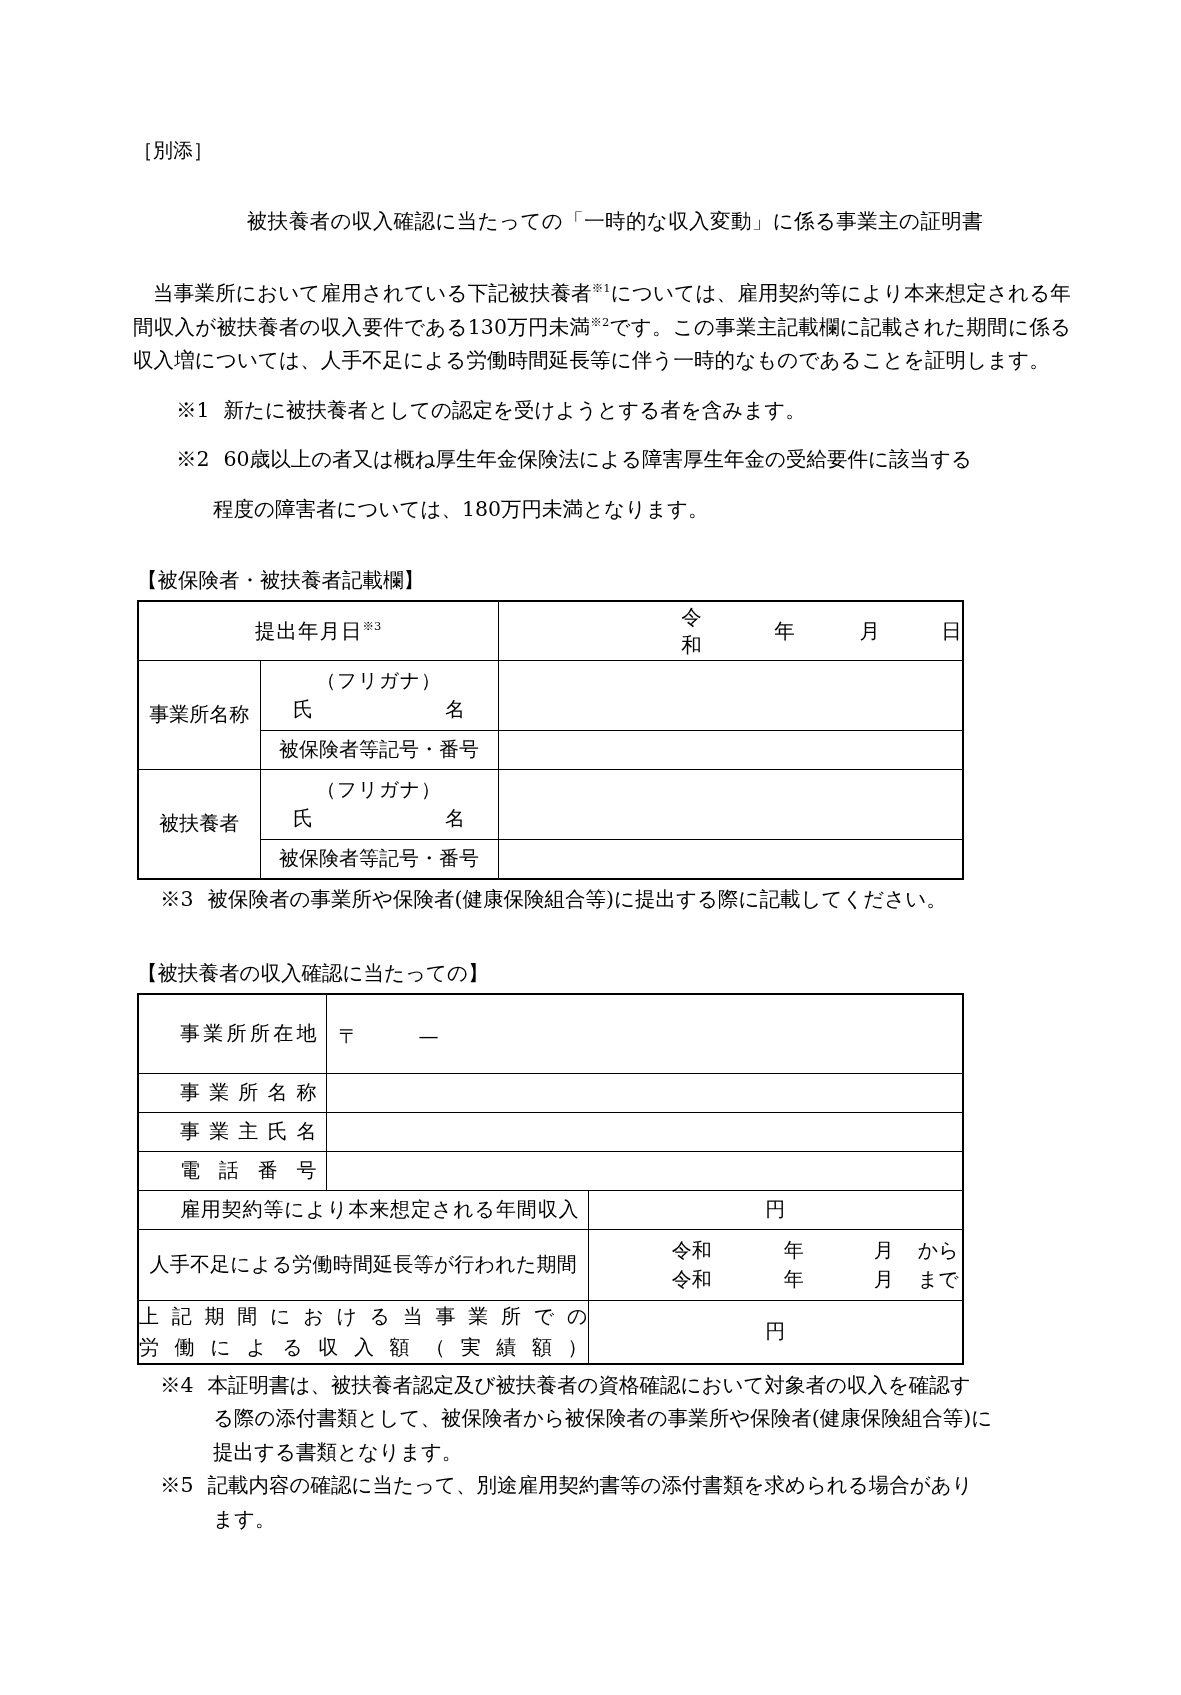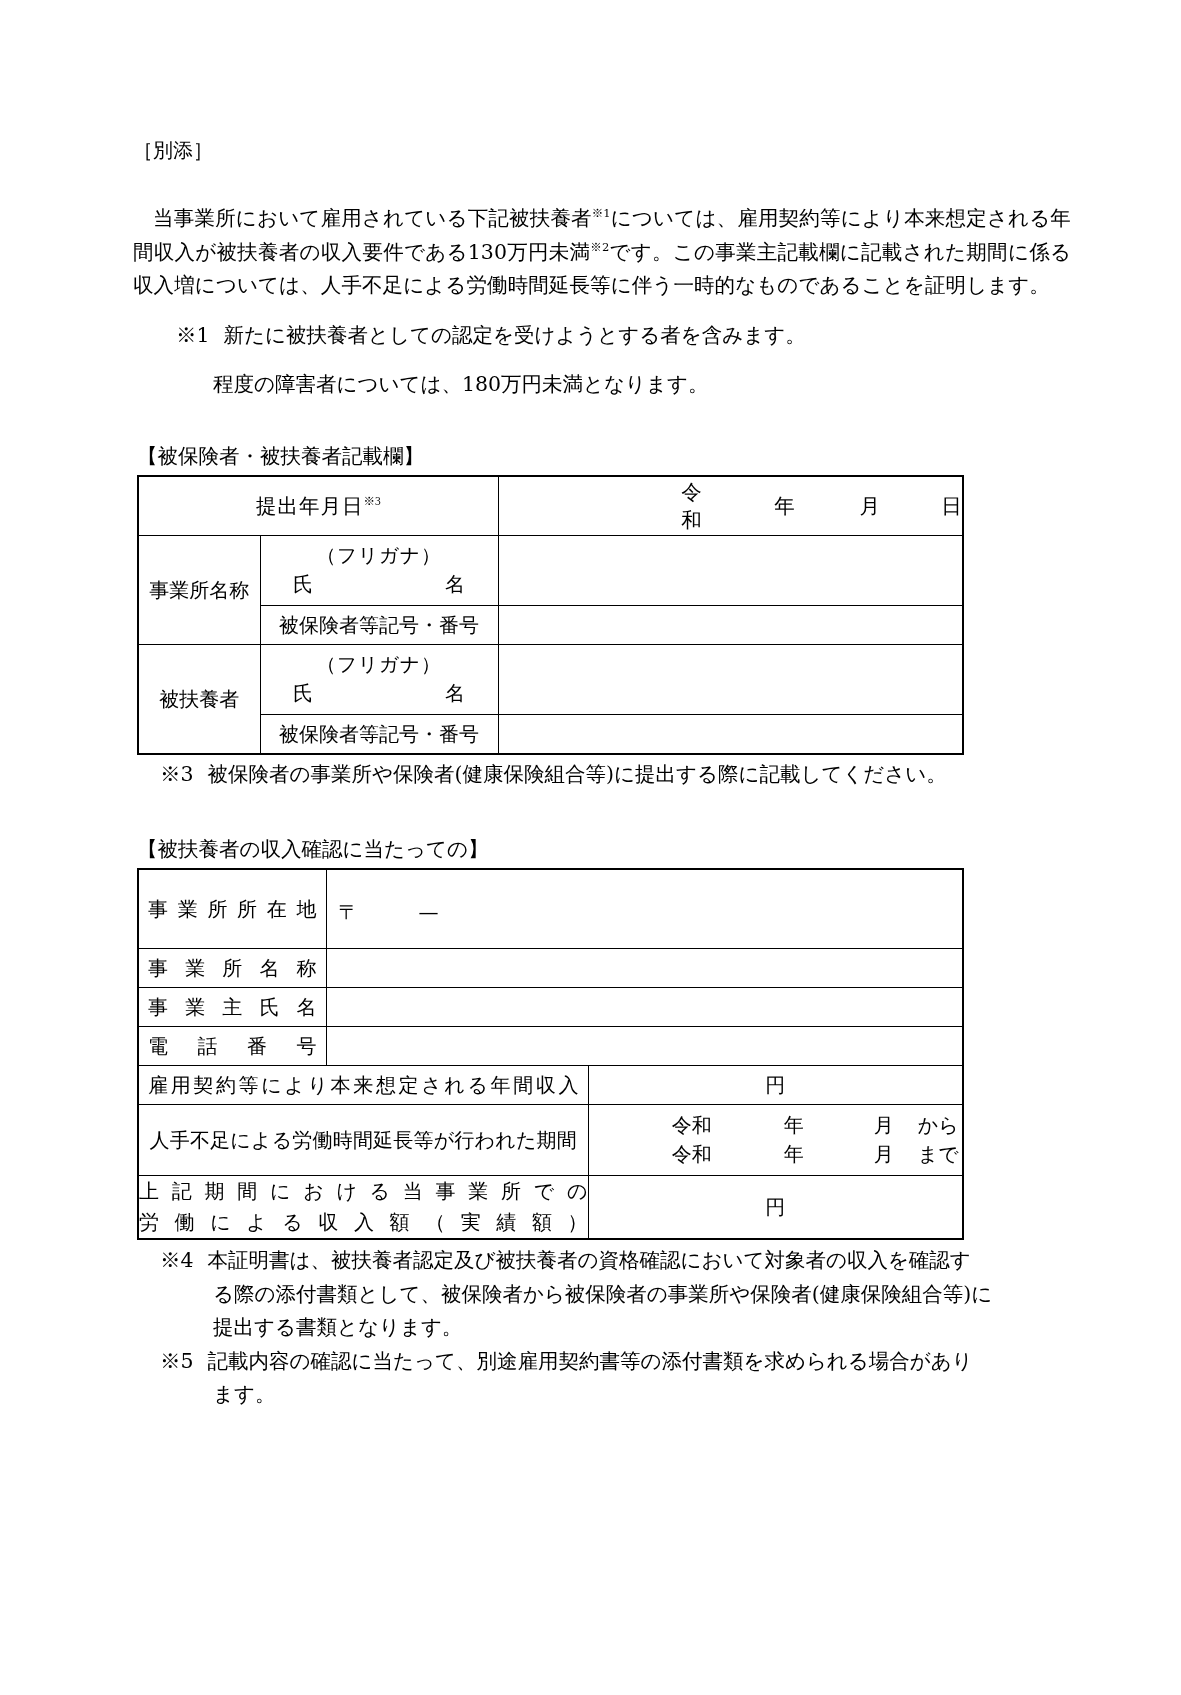--- a/index.html
+++ b/index.html
@@ -84,21 +84,21 @@
     border: 2.5px solid #000;
   }
   table.form td {
     border: 1px solid #000;
     font-size: 20px;
     padding: 0;
     vertical-align: middle;
     text-align: center;
     background: #fff;
   }
-  td.thick-right { border-right: 2px solid #000; font-family: Liberation Serif, serif; }
+  td.thick-right { border-right: 2px solid #000; }
   td.thick-bottom { border-bottom: 2px solid #000; }
 
   
   .date-row-label { height: 58px; }
   .date-line {
     display: flex;
     align-items: center;
     justify-content: flex-start;
     padding-left: 175px;
     font-size: 20.5px;
@@ -119,20 +119,21 @@
   .row-mid  { height: 38px; }
 
   
   table.form2 { width: 825px; }
   .label-just {
     display: block;
     text-align: justify;
     text-align-last: justify;
     padding: 0 9px;
     font-size: 20px;
+    margin-left: 32px;
   }
   .label-plain {
     display: block;
     text-align: center;
     font-size: 20px;
     padding: 0 6px;
     letter-spacing: 0.2px;
   }
   .addr-cell {
     height: 78px;
@@ -185,25 +186,27 @@
   .footnotes { margin-top: 4px; }
   .footnotes p { margin: 0; }
 </style>
 </head>
 <body>
 
 <div class="page">
 
   <div class="attachment-tag">［別添］</div>
 
+  <div class="doc-title">被扶養者の収入確認に当たっての「一時的な収入変動」に係る事業主の証明書</div>
 
   <p class="intro"><span class="indent1"></span><span>当事業所において雇用されている下記被扶養者</span><sup class="note-ref">※1</sup><span>については、雇用契約等により本来想定される年間収入が被扶養者の収入要件である130万円未満</span><sup class="note-ref">※2</sup><span>です。この事業主記載欄に記載された期間に係る収入増については、人手不足による労働時間延長等に伴う一時的なものであることを証明します。</span></p>
 
   <p class="note-line"><span>※1</span><span class="gap"></span><span>新たに被扶養者としての認定を受けようとする者を含みます。</span></p>
 
+  <p class="note-line"><span>※2</span><span class="gap"></span><span>60歳以上の者又は概ね厚生年金保険法による障害厚生年金の受給要件に該当する</span></p>
   <p class="note-cont">程度の障害者については、180万円未満となります。</p>
 
   <div class="section-heading">【被保険者・被扶養者記載欄】</div>
 
   <table class="form">
     <colgroup>
       <col style="width:122px">
       <col style="width:238px">
       <col style="width:465px">
     </colgroup>

